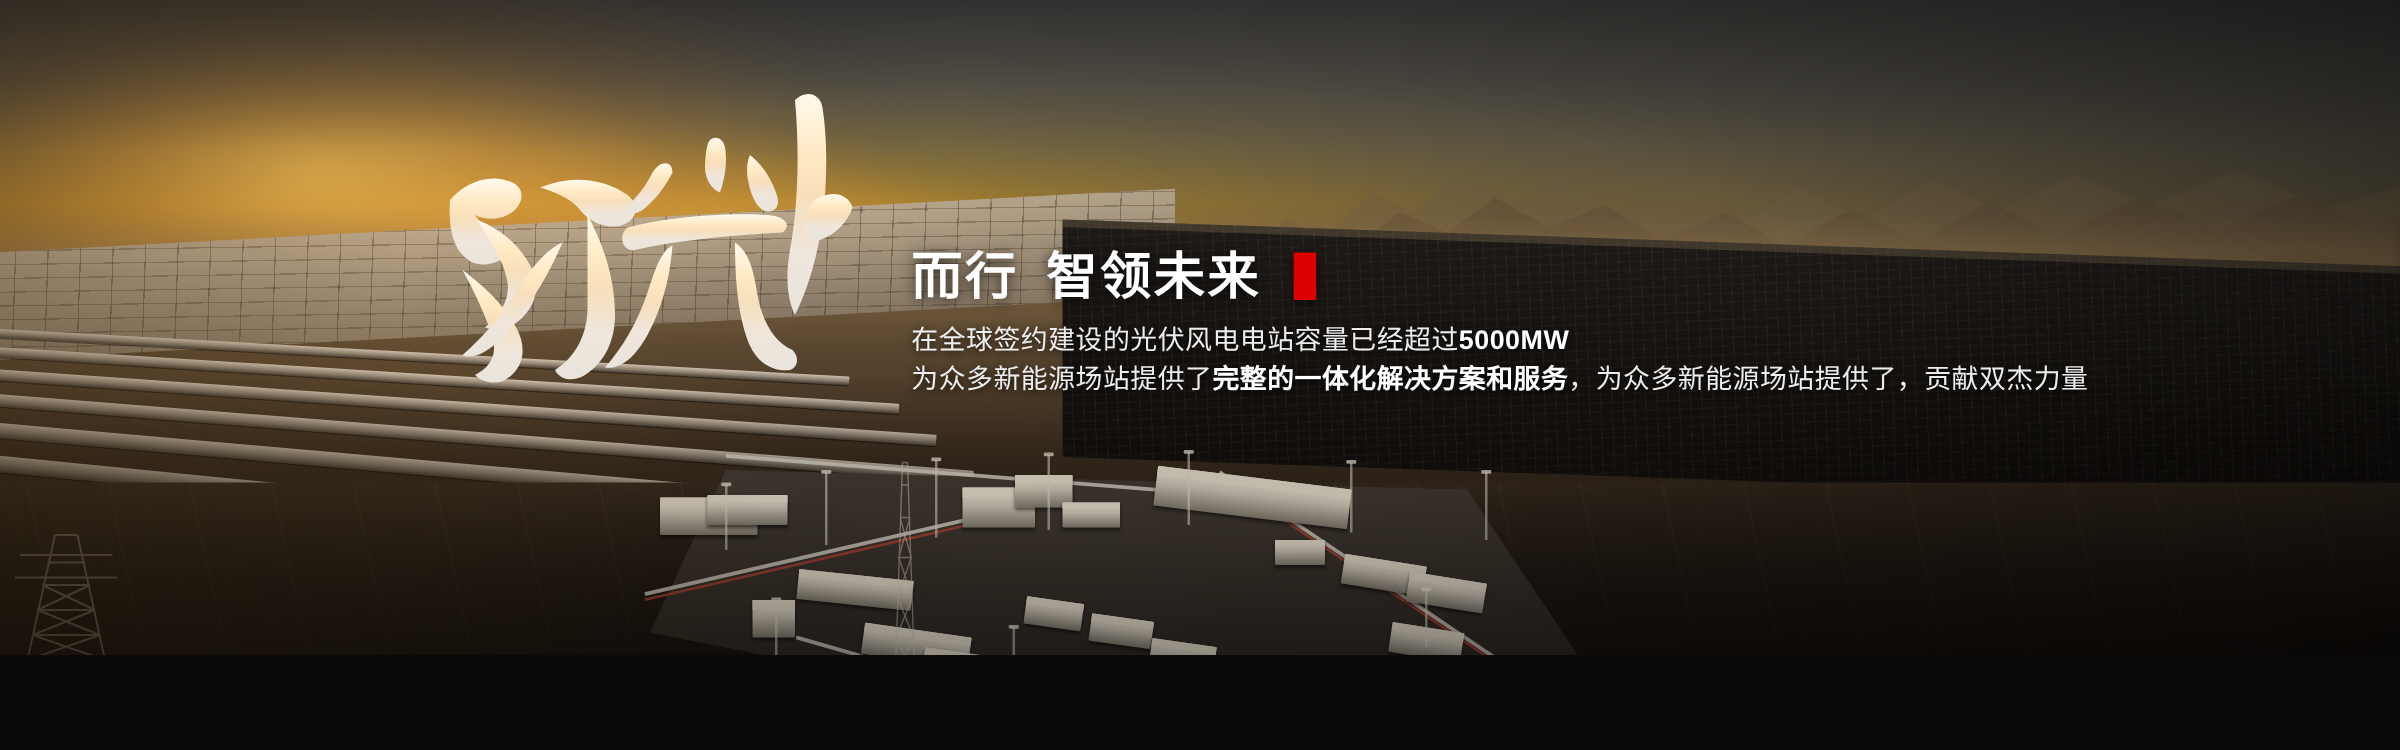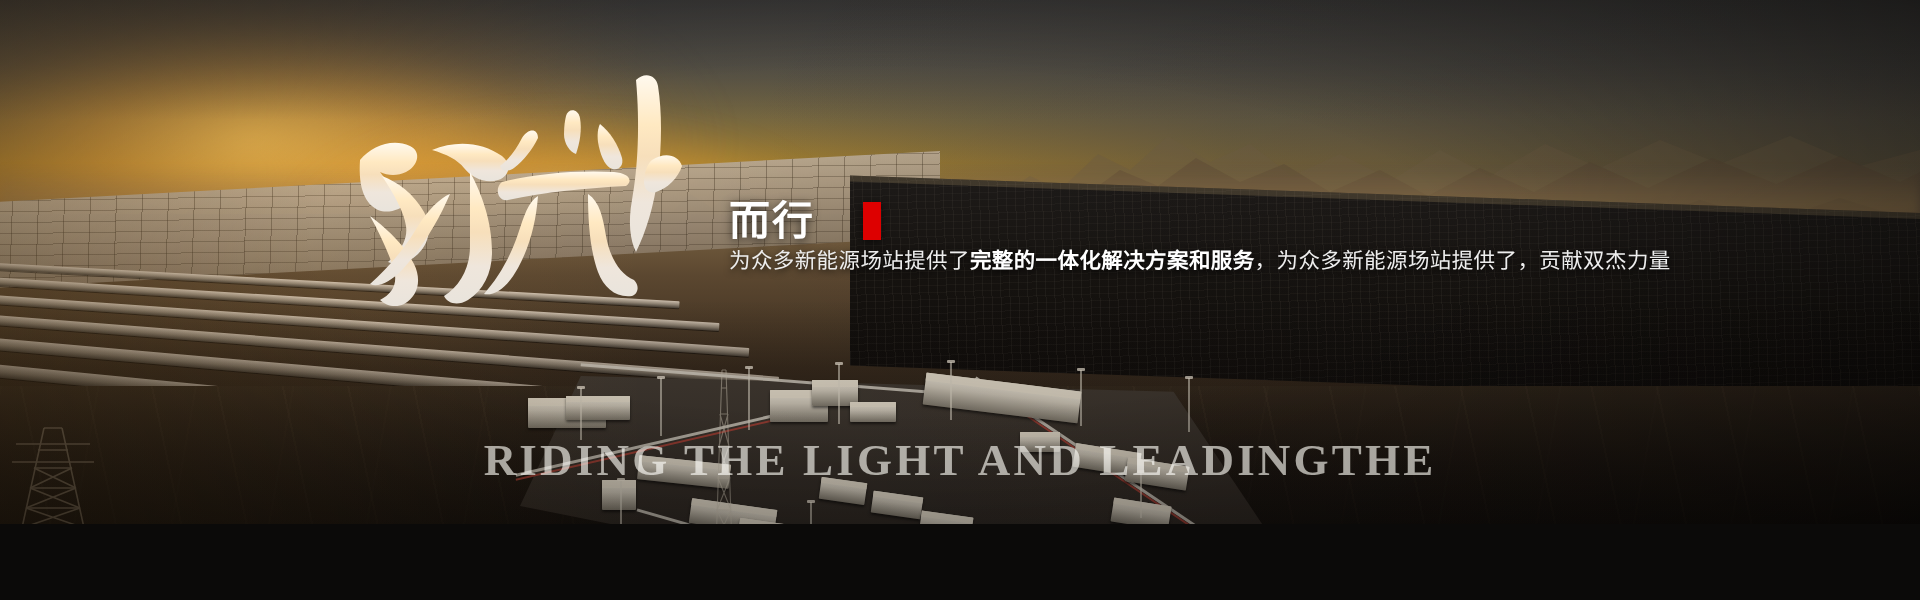--- a/index.html
+++ b/index.html
@@ -355,26 +355,29 @@
         <path d="M300,96 C312,88 326,90 330,102 C326,114 316,124 304,128
                  C298,130 292,126 292,118 C292,110 295,100 300,96 Z"></path>
       </g>
     </svg>
   </div>
 
   <div class="copy">
     <div class="headline">
       <span>而行</span>
       <span class="gapspace"></span>
+      <span>智领未来</span>
       <span class="red-block"></span>
     </div>
 
+    <p class="sub sub1">
+      <span>在全球签约建设的光伏风电电站容量已经超过</span><b>5000MW</b>
+    </p>
 
     <p class="sub">
       <span>为众多新能源场站提供了</span><b>完整的一体化解决方案和服务</b><span>，为众多新能源场站提供了，贡献双杰力量</span>
     </p>
   </div>
 
   <div class="eng">
-    <div class="l1">RIDING THE LIGHT AND LEADINGTHE</div>
   </div>
 
 </div>
 
 </body></html>

